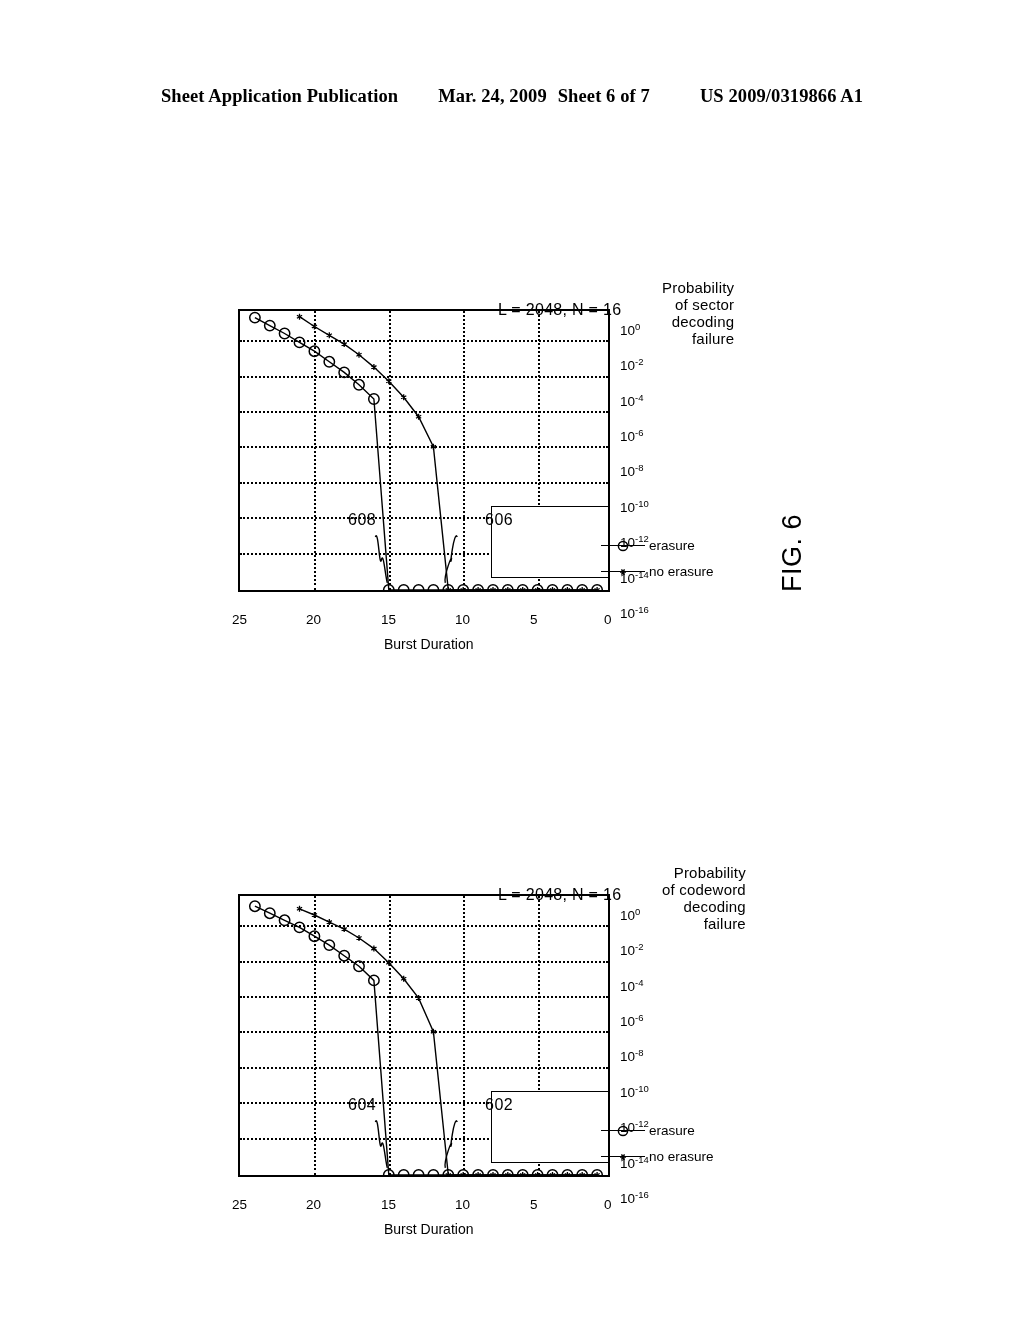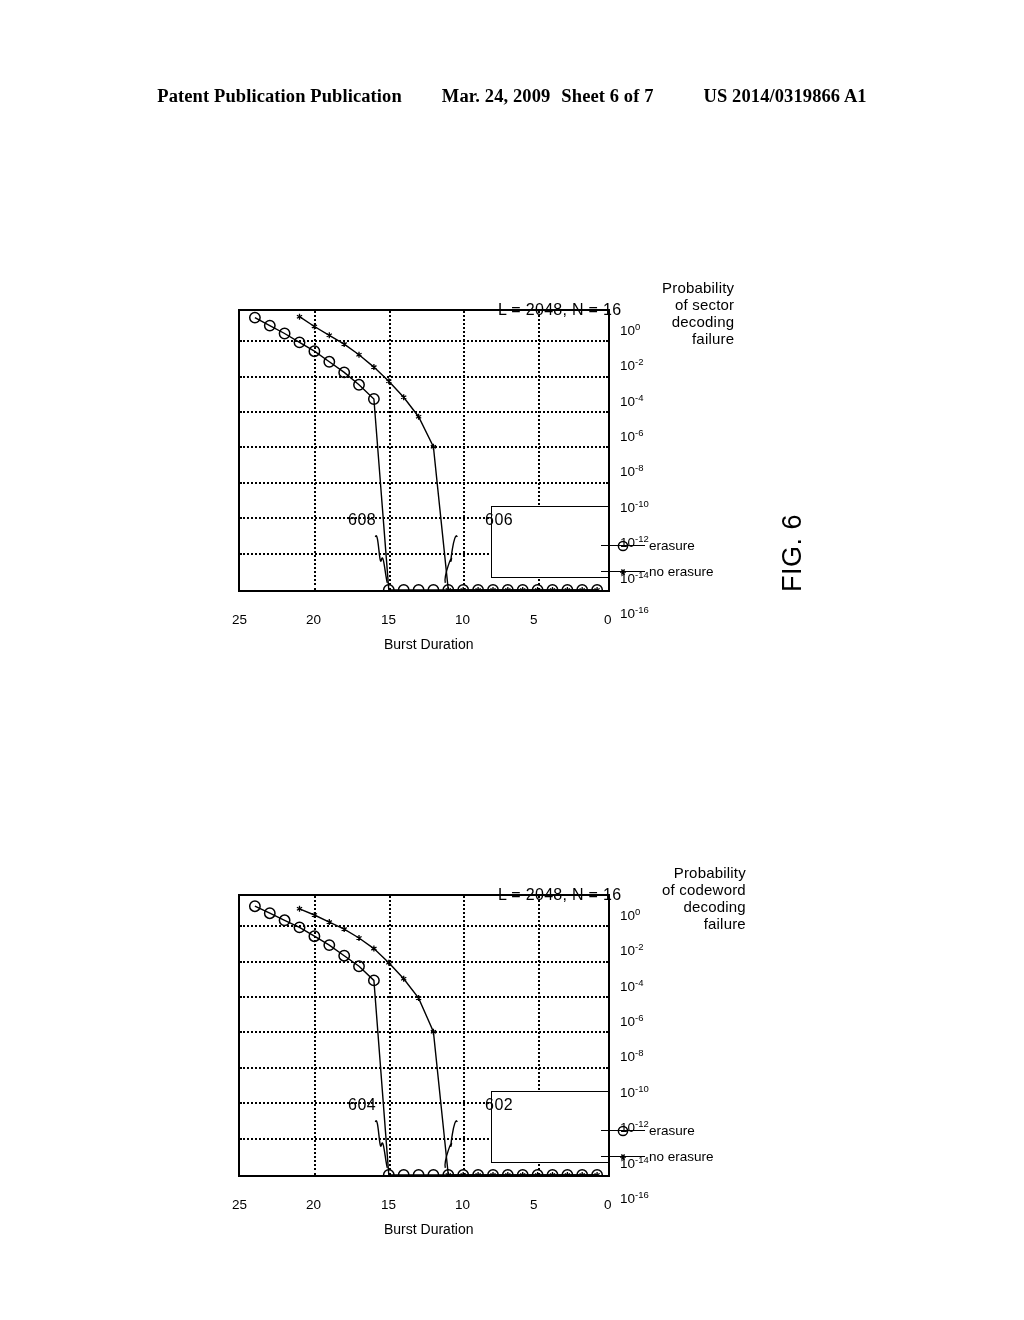--- a/index.html
+++ b/index.html
@@ -151,24 +151,24 @@
   .svg-overlay {
     position: absolute;
     top: 0; left: 0;
     pointer-events: none;
   }
 </style>
 </head>
 <body>
 
 <div class="page-header">
-  <span class="hdr-pub">Patent Publication Publication</span>
+  <span class="hdr-pub">Sheet Application Publication</span>
   <span class="hdr-date">Mar. 24, 2009</span>
   <span class="hdr-sheet">Sheet 6 of 7</span>
-  <span class="hdr-num">US 2014/0319866 A1</span>
+  <span class="hdr-num">US 2009/0319866 A1</span>
 </div>
 
 <div class="fig-caption">FIG. 6</div>
 
 <div class="figblock" id="chart-top" style="left:230px; top:680px;">
   <div class="figinner" id="inner-top">
       <div class="plot-frame" style="left: 88px; top: 8px; width: 283px; height: 372px;">
         <div class="gridline gl-v" style="left: 35.375px;"></div>
         <div class="gridline gl-v" style="left: 70.75px;"></div>
         <div class="gridline gl-v" style="left: 106.125px;"></div>

